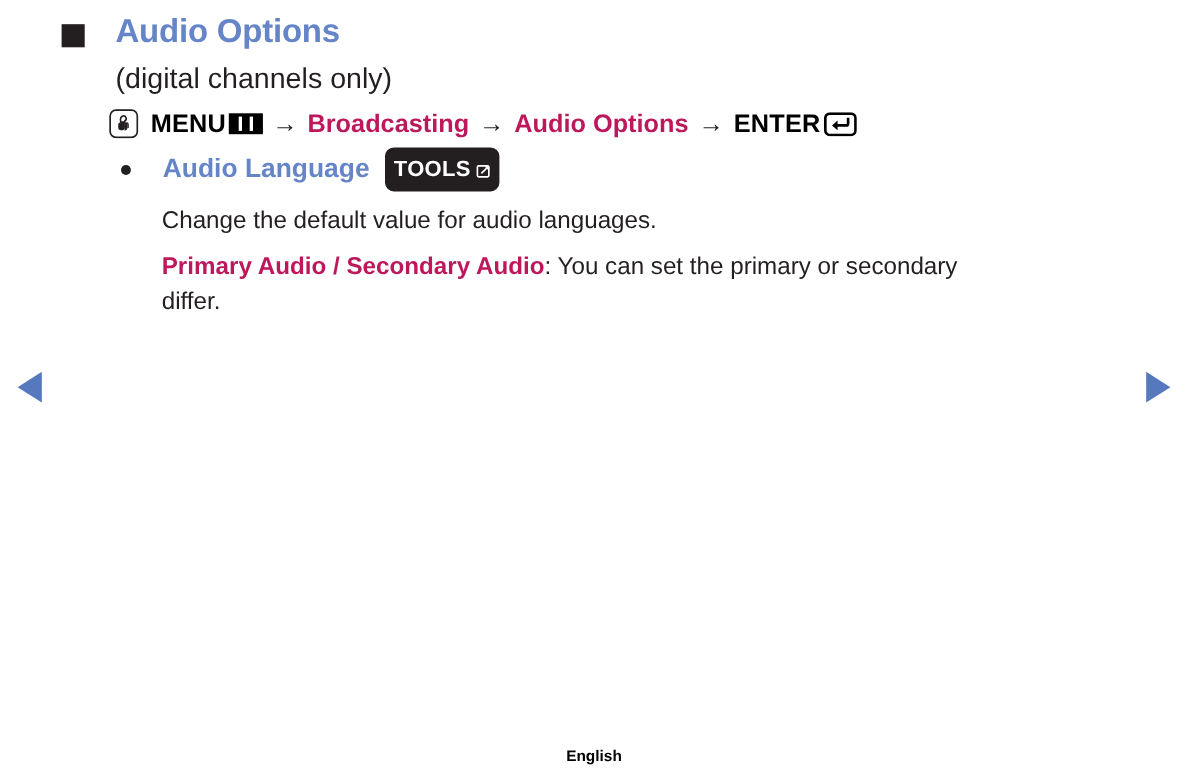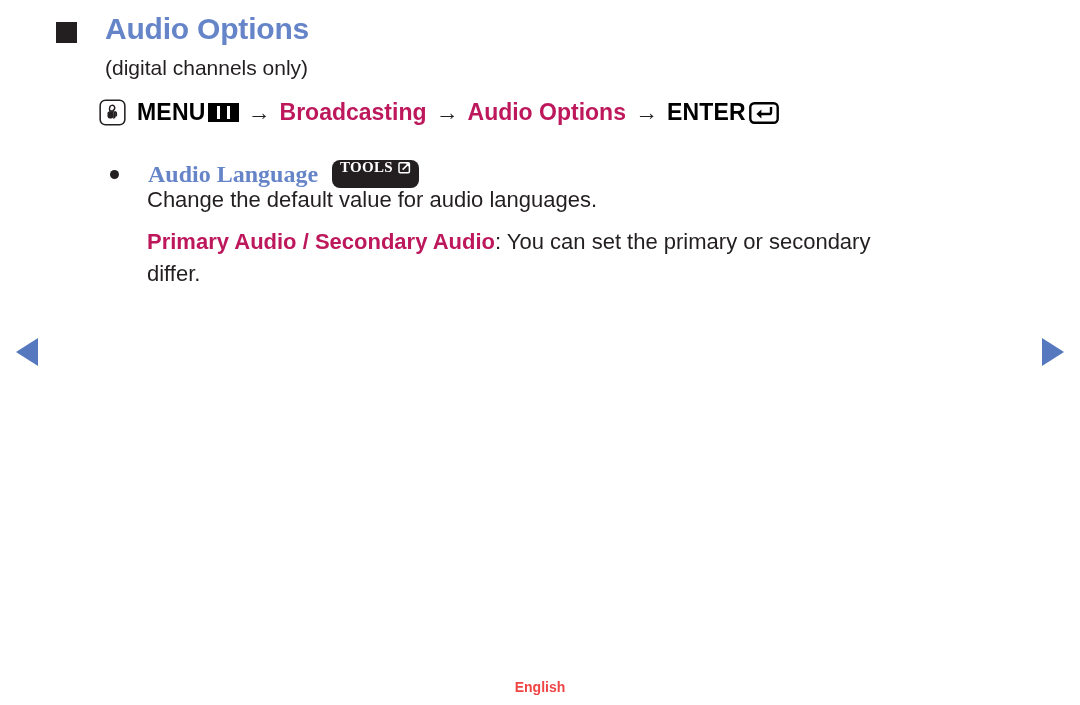--- a/index.html
+++ b/index.html
@@ -44,21 +44,21 @@
     letter-spacing: -0.2px;
     line-height: 1.12;
     white-space: nowrap;
   }
 
   
   .subtitle {
     position: absolute;
     left: 105px;
     top: 56px;
-    font-size: 21px;
+    font-size: 26px;
     color: #231f20;
     white-space: nowrap;
   }
 
   
   .menu-path {
     position: absolute;
     left: 99px;
     top: 99px;
     display: flex;
@@ -121,49 +121,48 @@
     width: 30px;
     height: 22px;
     margin-left: 3px;
     vertical-align: -4px;
   }
 
   
   .bullet-row {
     position: absolute;
     left: 110px;
-    top: 160px;
+    top: 134px;
     display: flex;
     align-items: center;
     white-space: nowrap;
-    font-family: Liberation Serif, serif;
   }
   .dot-bullet {
     width: 9px;
     height: 9px;
     border-radius: 50%;
     background: #231f20;
     flex: 0 0 auto;
   }
   .bullet-label {
     margin-left: 29px;
     font-size: 24px;
     font-weight: bold;
     color: #6585c8;
   }
   .tools-badge {
     margin-left: 14px;
     display: inline-flex;
-    align-items: flex-start;
+    align-items: center;
     background: #231f20;
     color: #ffffff;
     border-radius: 8px;
-    height: 28px;
+    height: 40px;
     padding: 0 7px 0 8px;
-    font-size: 15px;
+    font-size: 20px;
     font-weight: bold;
     letter-spacing: 0.3px;
     line-height: 1;
     vertical-align: middle;
   }
   .tools-badge .tools-ico {
     margin-left: 4px;
     width: 15px;
     height: 15px;
     display: inline-block;
@@ -227,21 +226,21 @@
 
   
   .footer {
     position: absolute;
     left: 0;
     right: 0;
     top: 679px;
     text-align: center;
     font-size: 14px;
     font-weight: bold;
-    color: #ef4444;
+    color: #000000;
   }
 </style>
 </head>
 <body>
 
 <div class="page">
 
   <div class="heading-row">
     <div class="square-bullet"></div>
     <div class="heading-text">Audio Options</div>

